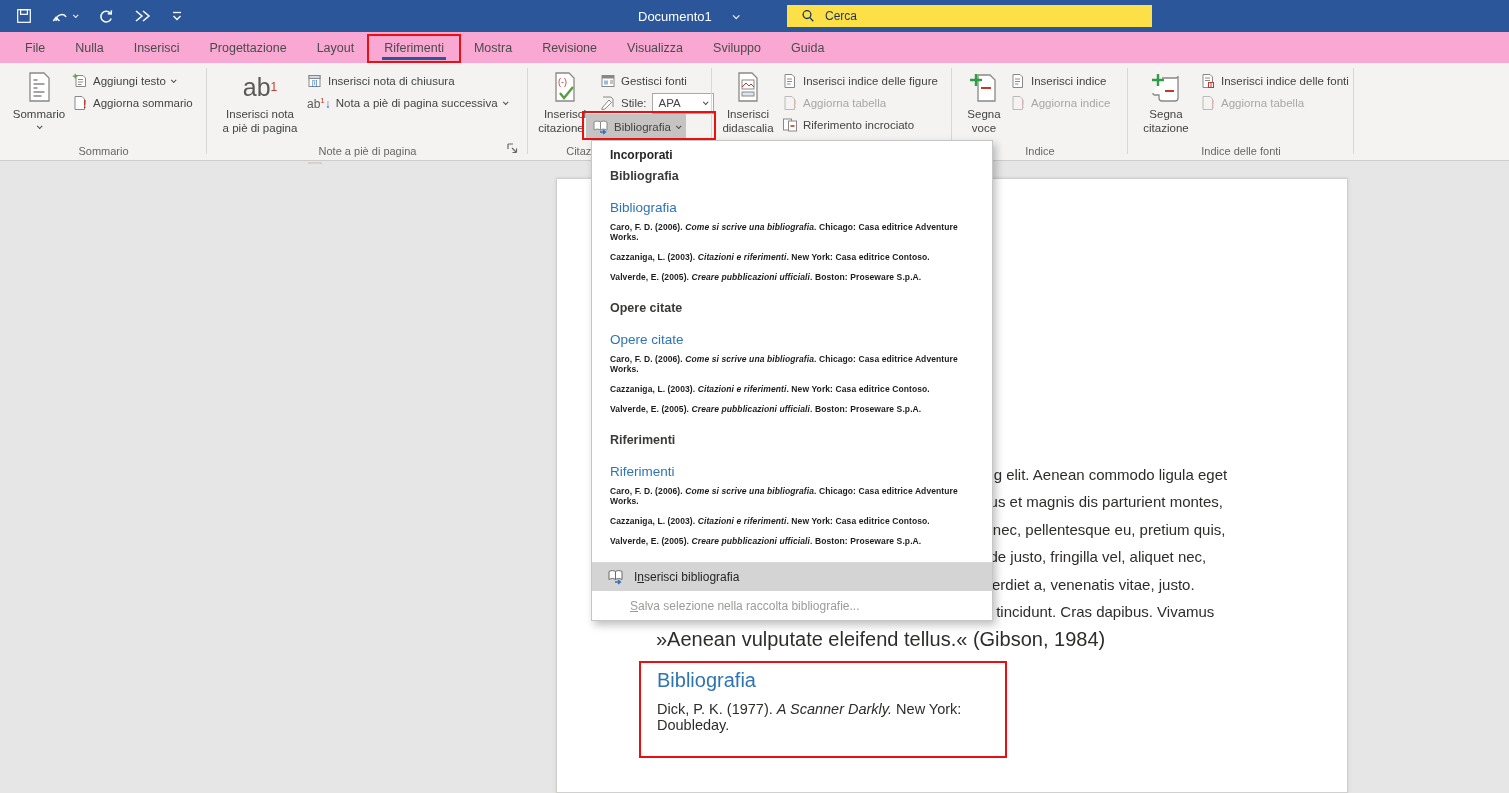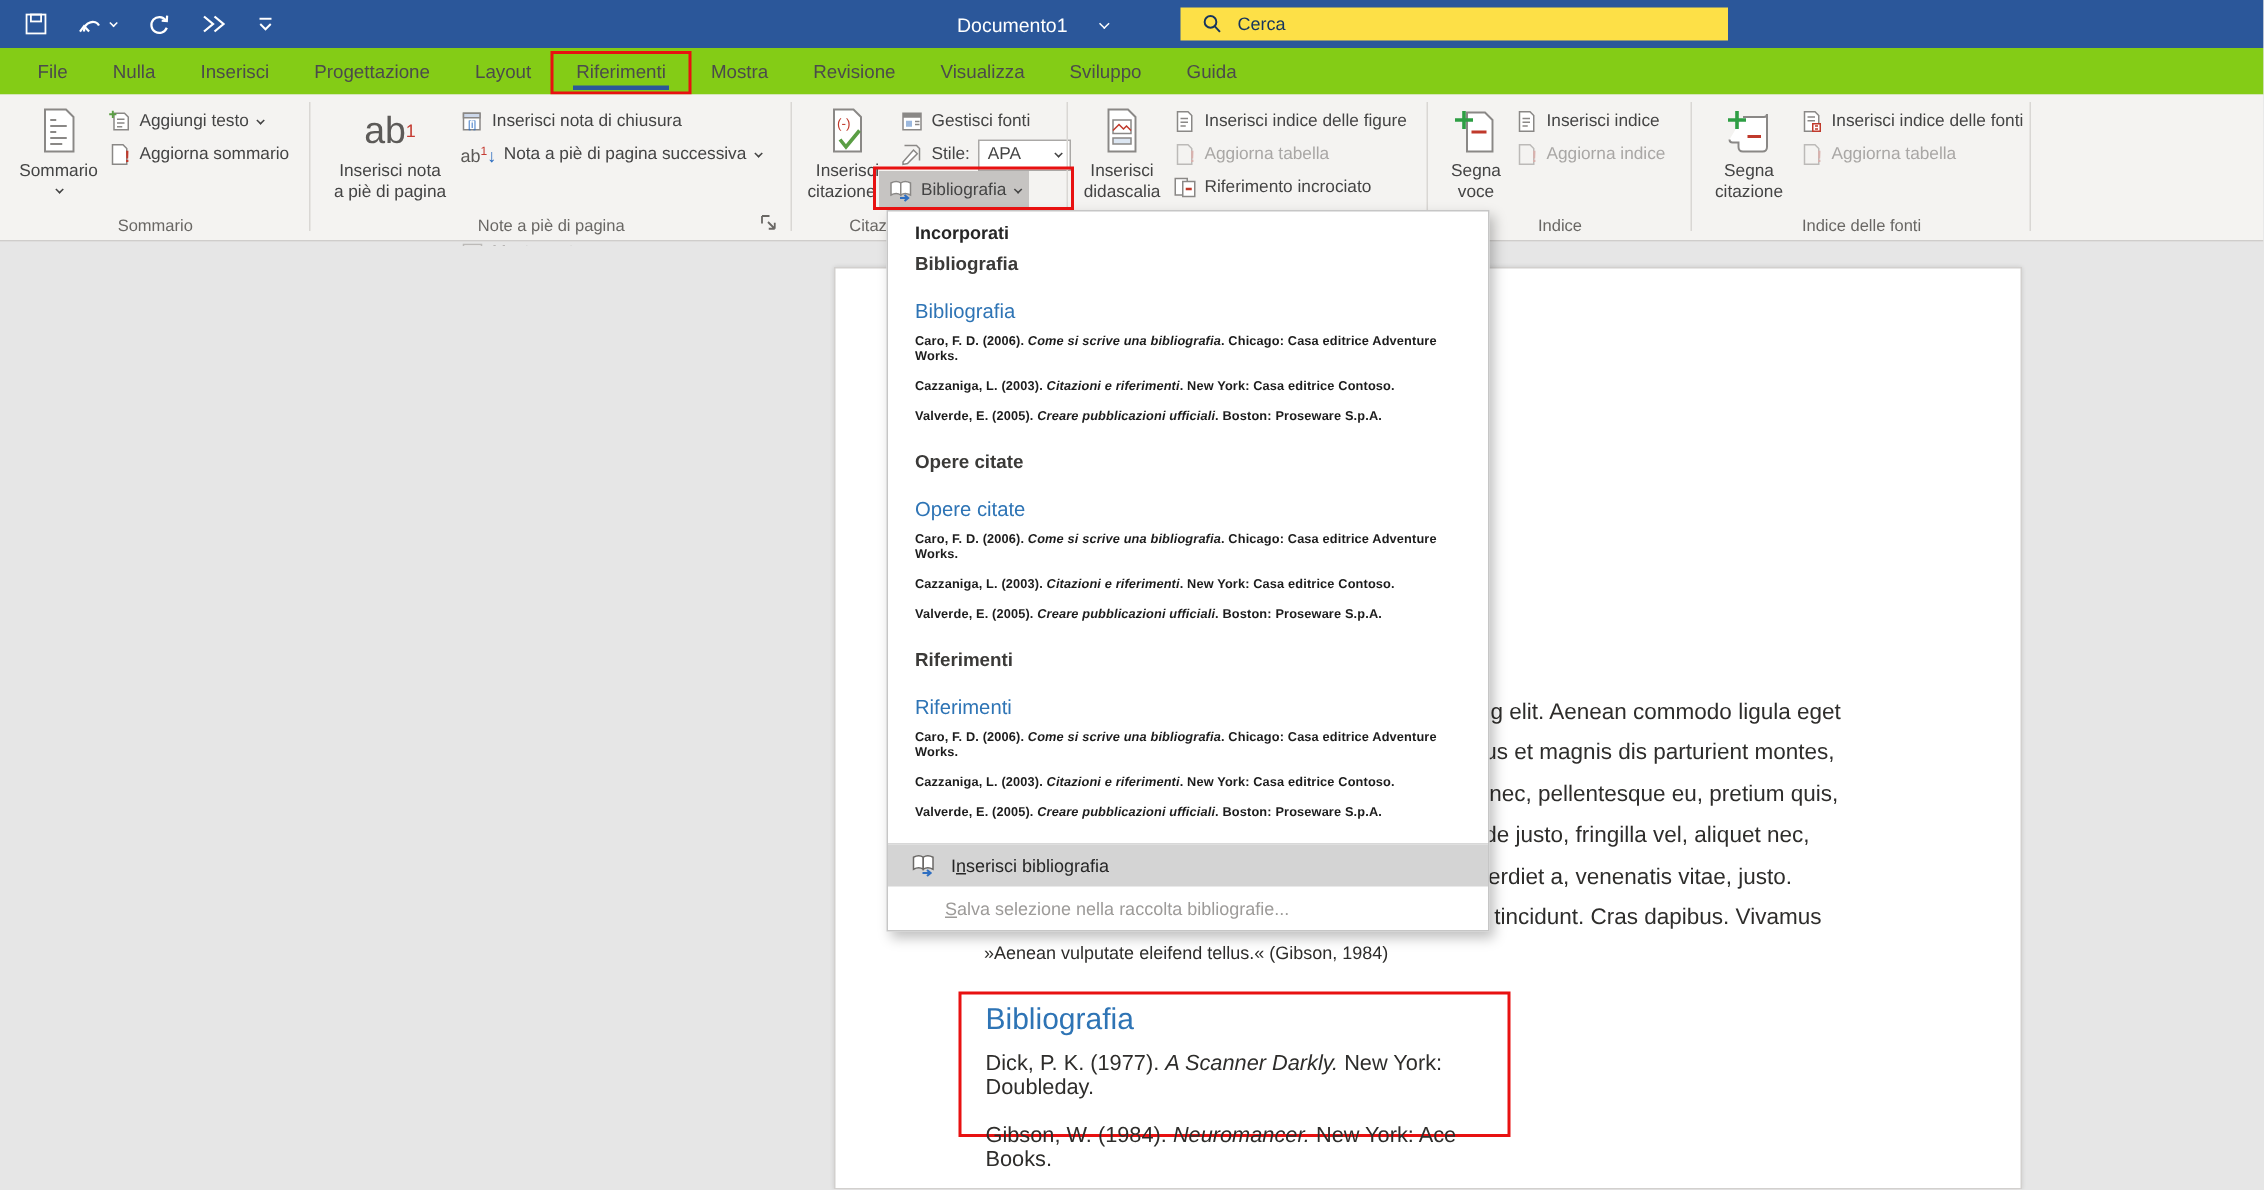--- a/index.html
+++ b/index.html
@@ -11,21 +11,21 @@
   .qat { position:absolute; left:16px; top:0; height:32px; display:flex; align-items:center; gap:20px; }
   .qat-btn { display:flex; align-items:center; gap:3px; cursor:pointer; }
   .doc-title { position:absolute; left:638px; top:0; height:32px; display:flex; align-items:center; gap:21px; font-size:13px; cursor:pointer; }
   .chev { display:inline-block; width:5px; height:5px; border-right:1.4px solid currentColor; border-bottom:1.4px solid currentColor; transform:rotate(45deg) translateY(-1px); }
   .chev.sm { width:4px; height:4px; }
   .searchbox { position:absolute; left:787px; top:5px; width:365px; height:22px; background:#fde047; display:flex; align-items:center; padding-left:14px; gap:10px; }
   .searchbox input { background:transparent; border:none; outline:none; font-size:12px; color:#16355e; width:300px; font-family:inherit; }
   .searchbox input::placeholder { color:#16355e; opacity:1; }
 
   
-  .tabrow { position:absolute; top:32px; left:0; width:1509px; height:31px; background:#84cc16; display:flex; padding-left:10px; font-size:12.5px; color:#4b4b4b; }
+  .tabrow { position:absolute; top:32px; left:0; width:1509px; height:31px; background:#f9a8d4; display:flex; padding-left:10px; font-size:12.5px; color:#4b4b4b; }
   .tab { padding:0 15px; display:flex; align-items:center; position:relative; cursor:pointer; white-space:nowrap; }
   .tab .underline { display:none; }
   .tab.active .underline { display:block; position:absolute; left:13px; right:13px; bottom:3px; height:3px; background:#2b579a; }
   .tab.active .redbox { position:absolute; left:-2px; right:-2px; top:2px; bottom:0; border:2px solid #e81111; pointer-events:none; }
 
   
   .ribbon { position:absolute; top:63px; left:0; width:1509px; height:98px; background:#f4f3f1; border-bottom:1px solid #cfcdcb; }
   .grp { position:absolute; top:0; height:97px; }
   .glabel { position:absolute; bottom:3px; left:0; right:0; text-align:center; font-size:11px; color:#696764; white-space:nowrap; }
   .vdiv { position:absolute; top:5px; height:86px; width:1px; background:#d9d7d4; }
@@ -42,21 +42,21 @@
   .abicon sup { color:#c53b32; font-size:12px; }
   .abicon-sm { font-size:12px; color:#5c5a58; }
   .abicon-sm sup { color:#c53b32; font-size:8px; }
   .abicon-sm .dn { color:#2f6fc1; font-weight:bold; }
 
   
   .canvas { position:absolute; top:164px; left:0; width:1509px; height:629px; background:#e6e6e6; }
   .page { position:absolute; left:556px; top:14px; width:792px; height:615px; background:#fff; border:1px solid #d2d0ce; box-shadow:0 0 3px rgba(0,0,0,.12); overflow:hidden; }
   .para { position:absolute; left:99px; top:282px; width:600px; font-size:15px; line-height:27.4px; color:#2e2d2b; }
   .para div { white-space:nowrap; }
-  .quote { position:absolute; left:99px; top:449px; font-size:12px; color:#2e2d2b; }
+  .quote { position:absolute; left:99px; top:449px; font-size:20px; color:#2e2d2b; }
   .doc-bib { position:absolute; left:82px; top:482px; width:368px; height:97px; border:2px solid #e81111; padding:6px 0 0 16px; background:#fff; }
   .doc-bib h2 { font-size:20px; font-weight:400; color:#2e74b5; margin-bottom:9px; }
   .doc-bib .bentry { font-size:14.5px; color:#2e2d2b; margin-bottom:16px; }
   .it { font-style:italic; }
 
   
   .dropdown { position:absolute; left:591px; top:140px; width:402px; height:481px; background:#fff; border:1px solid #c6c6c6; box-shadow:3px 4px 8px rgba(0,0,0,.25); z-index:20; }
   .dd-header { position:absolute; top:7px; left:18px; font-size:12px; font-weight:bold; color:#262626; }
   .dd-sec { position:absolute; left:18px; right:12px; cursor:pointer; }
   .dd-sec .sname { font-size:12.5px; font-weight:bold; color:#3b3a38; margin-bottom:17px; }
@@ -406,21 +406,20 @@
       <div>dolor. Aenean massa. Cum sociis natoque penatibus et magnis dis parturient montes,</div>
       <div>nascetur ridiculus mus. Donec quam felis, ultricies nec, pellentesque eu, pretium quis,</div>
       <div>sem. Nulla consequat massa quis enim. Donec pede justo, fringilla vel, aliquet nec,</div>
       <div>vulputate eget, arcu. In enim justo, rhoncus ut, imperdiet a, venenatis vitae, justo.</div>
       <div>Nullam dictum felis eu pede mollis pretium. Integer tincidunt. Cras dapibus. Vivamus</div>
     </div>
     <div class="quote">»Aenean vulputate eleifend tellus.« (Gibson, 1984)</div>
     <div class="doc-bib">
       <h2>Bibliografia</h2>
       <div class="bentry"><span>Dick, P. K. (1977). </span><span class="it">A Scanner Darkly.</span><span> New York: Doubleday.</span></div>
-      <div class="bentry"><span>Gibson, W. (1984). </span><span class="it">Neuromancer.</span><span> New York: Ace Books.</span></div>
     </div>
   </div>
 </div>
 
 <div class="dropdown">
   <div class="dd-header">Incorporati</div>
 
   <div class="dd-sec" style="top:28px;">
     <div class="sname">Bibliografia</div>
     <div class="ptitle">Bibliografia</div>

